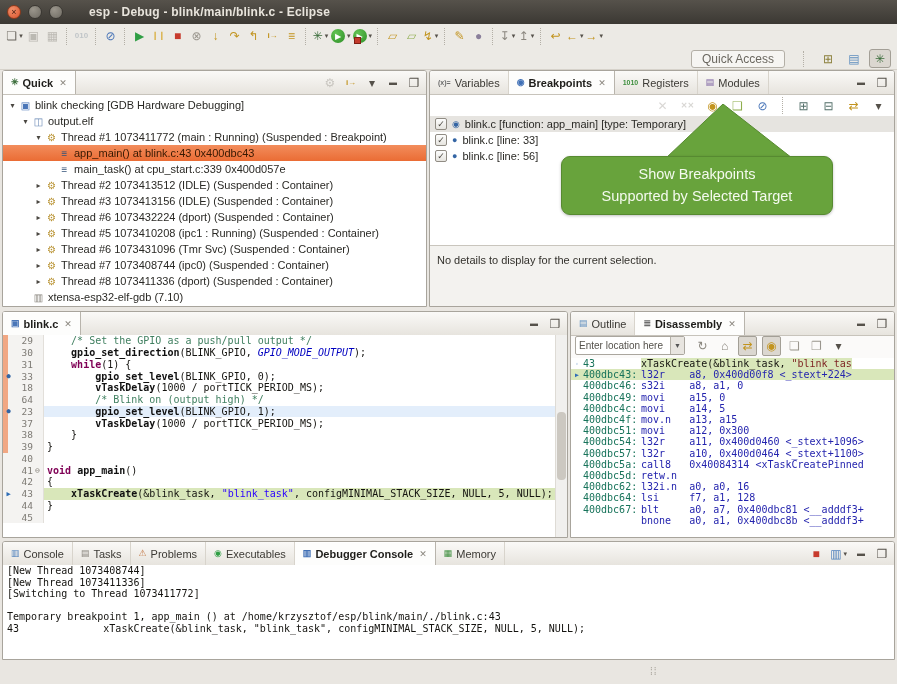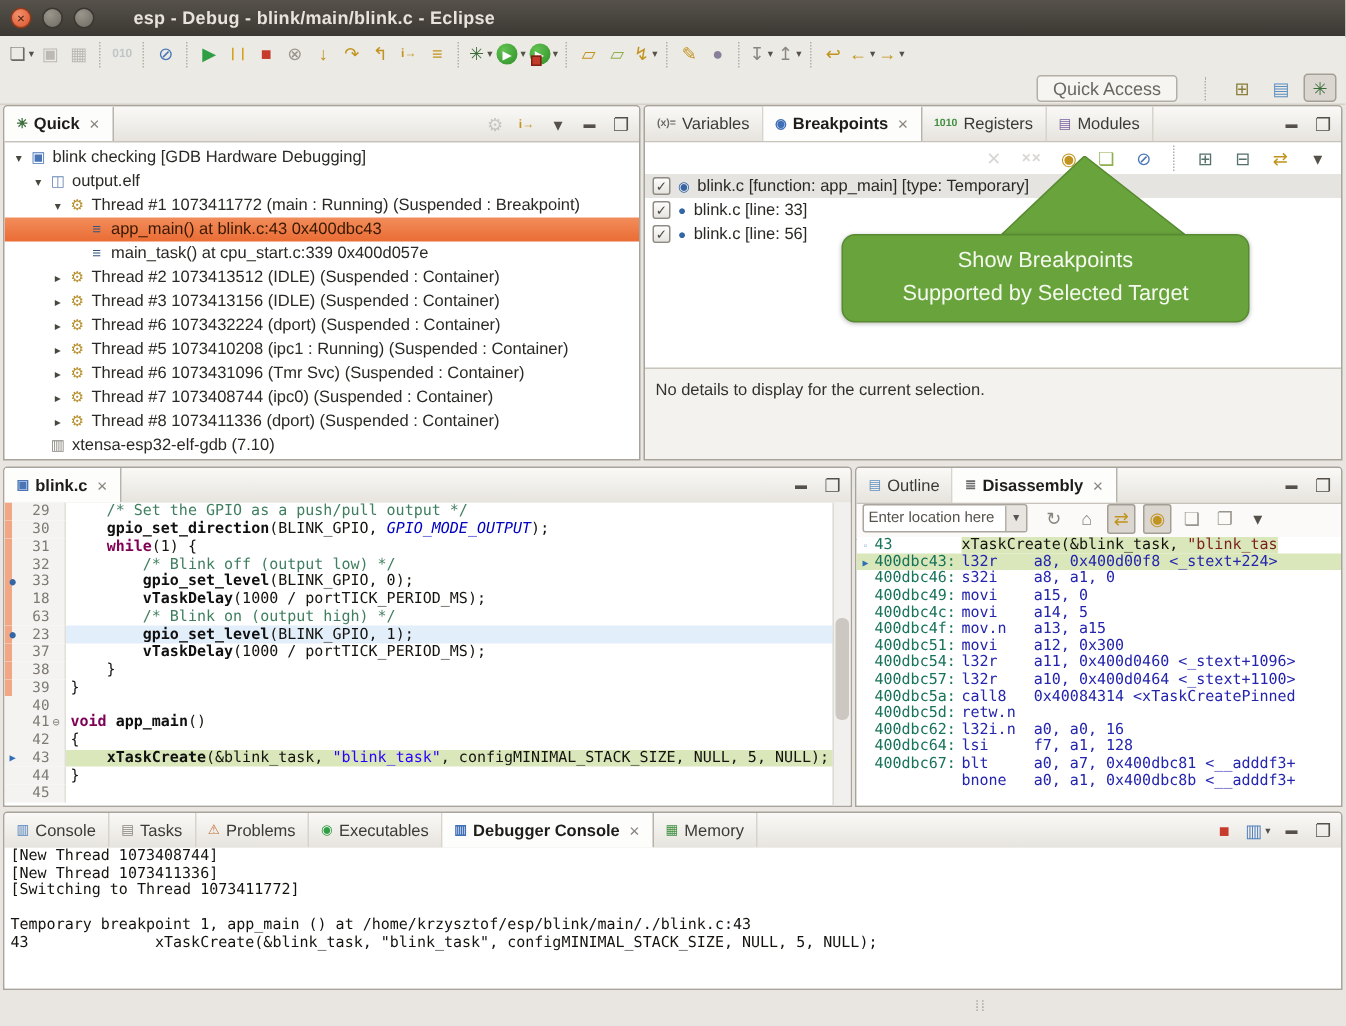--- a/index.html
+++ b/index.html
@@ -471,31 +471,20 @@
           <span class="gnum">31</span>
           <span class="gfold"></span>
         </span>
         <span class="code-bg">
           <pre><span class="s-p">    </span><span class="s-kw">while</span><span class="s-p">(1) {</span></pre>
         </span>
       </div>
       <div class="cl">
         <span class="gut">
           <span class="range"></span>
-          <span class="gmark"></span>
-          <span class="gnum">32</span>
-          <span class="gfold"></span>
-        </span>
-        <span class="code-bg">
-          <pre><span class="s-com">        /* Blink off (output low) */</span></pre>
-        </span>
-      </div>
-      <div class="cl">
-        <span class="gut">
-          <span class="range"></span>
           <span class="gmark" style="color: rgb(52, 101, 164);">●</span>
           <span class="gnum">33</span>
           <span class="gfold"></span>
         </span>
         <span class="code-bg">
           <pre><span class="s-p">        </span><span class="s-fn">gpio_set_level</span><span class="s-p">(BLINK_GPIO, 0);</span></pre>
         </span>
       </div>
       <div class="cl">
         <span class="gut">
@@ -505,21 +494,21 @@
           <span class="gfold"></span>
         </span>
         <span class="code-bg">
           <pre><span class="s-p">        </span><span class="s-fn">vTaskDelay</span><span class="s-p">(1000 / portTICK_PERIOD_MS);</span></pre>
         </span>
       </div>
       <div class="cl">
         <span class="gut">
           <span class="range"></span>
           <span class="gmark"></span>
-          <span class="gnum">63</span>
+          <span class="gnum">64</span>
           <span class="gfold"></span>
         </span>
         <span class="code-bg">
           <pre><span class="s-com">        /* Blink on (output high) */</span></pre>
         </span>
       </div>
       <div class="cl hlblue">
         <span class="gut">
           <span class="range"></span>
           <span class="gmark" style="color: rgb(52, 101, 164);">●</span>

